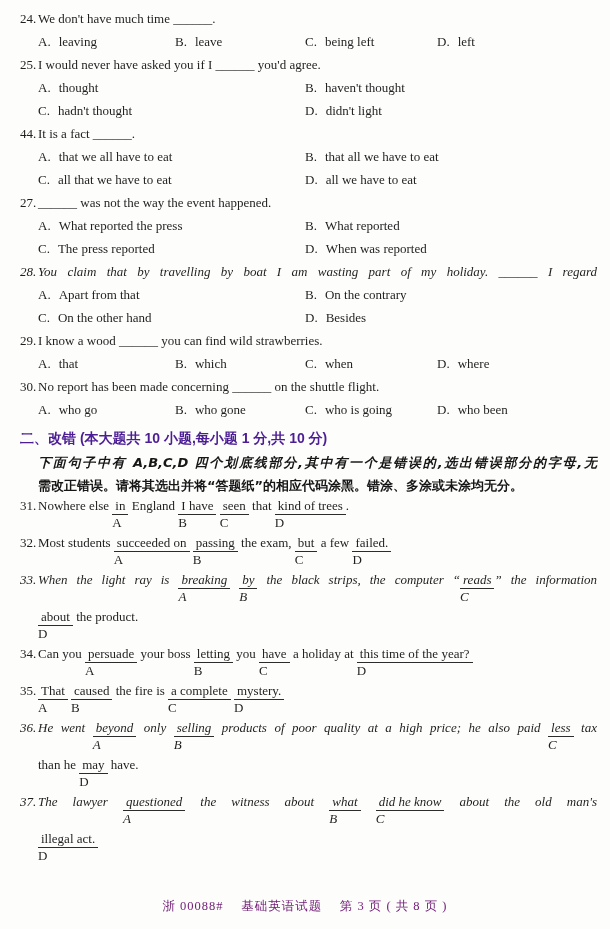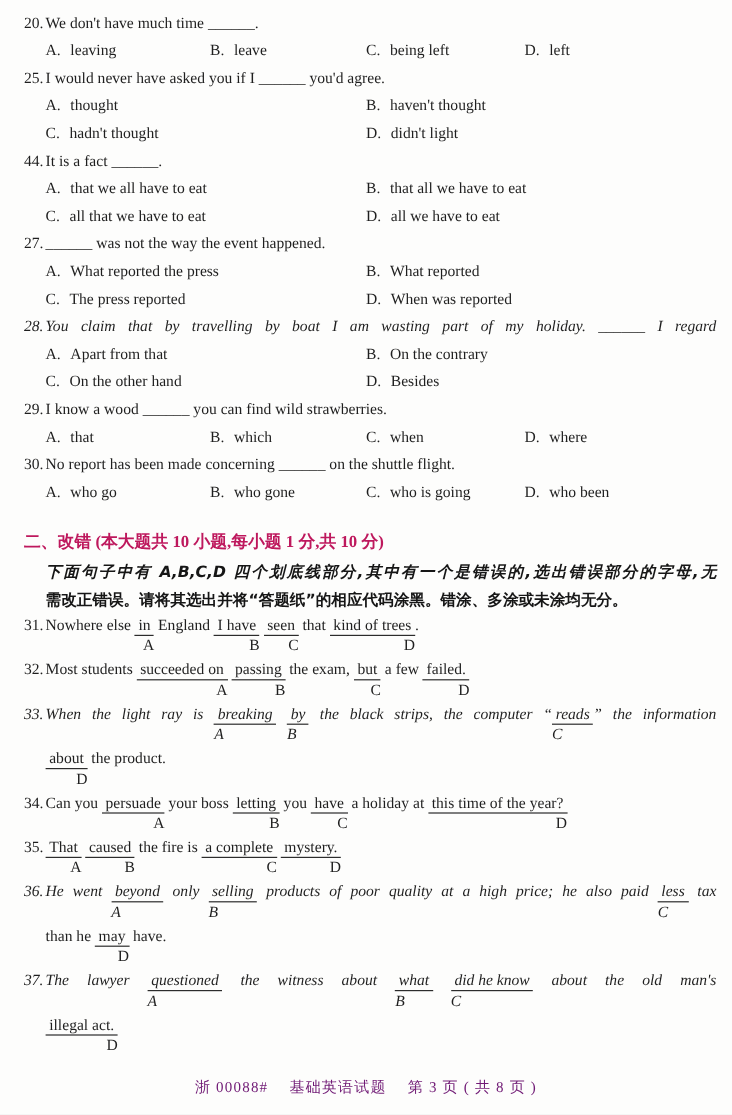--- a/index.html
+++ b/index.html
@@ -15,48 +15,48 @@
   .just{text-align:justify;text-align-last:justify;font-style:italic;}
   .optrow{display:flex;padding-left:18px;}
   .opt{display:flex;}
   .olab{margin-right:8px;}
   .inline4 .c0{width:137px;}
   .inline4 .c1{width:130px;}
   .inline4 .c2{width:132px;}
   .cols2 .c0{width:267px;}
   
   .sec-header{
-    font-family:Liberation Serif, serif;font-weight:bold;
-    font-size:14px;line-height:26px;margin-top:19px;color:#be185d;
+    font-family:Liberation Sans, sans-serif;font-weight:bold;
+    font-size:14px;line-height:26px;margin-top:4px;color:#4c1d95;
   }
   .instr{
     font-family:"DejaVu Sans", sans-serif;font-weight:bold;
     font-size:13px;line-height:23px;padding-left:18px;color:#161616;
   }
   
   .corr-section{font-size:13px;}
   .eqline{position:relative;padding-left:18px;line-height:17px;min-height:37px;}
   .run{white-space:pre-wrap;}
-  .uw{display:inline-block;vertical-align:top;text-align:right;}
+  .uw{display:inline-block;vertical-align:top;text-align:left;}
   .ut{display:block;line-height:17px;padding:0 3px;border-bottom:1.2px solid #2c2c2c;}
   .ul{display:block;line-height:15px;font-size:13px;}
   
   .footer{
     position:absolute;left:0;right:0;top:898px;text-align:center;
     font-size:12.5px;color:#701a75;letter-spacing:1px;
   }
 </style>
 </head>
 <body>
 
 <div class="page">
   <div class="content">
     <div id="mcq-section" class="mcq-section">
         <div class="mcq">
-          <div class="qline"><span class="qnum">20.</span><span class="run">We don't have much time ______.</span></div>
+          <div class="qline"><span class="qnum">24.</span><span class="run">We don't have much time ______.</span></div>
           <div class="optrow inline4">
             <span class="opt c0">
               <span class="olab">A.</span>
               <span class="otxt">leaving</span>
             </span>
             <span class="opt c1">
               <span class="olab">B.</span>
               <span class="otxt">leave</span>
             </span>
             <span class="opt c2">

